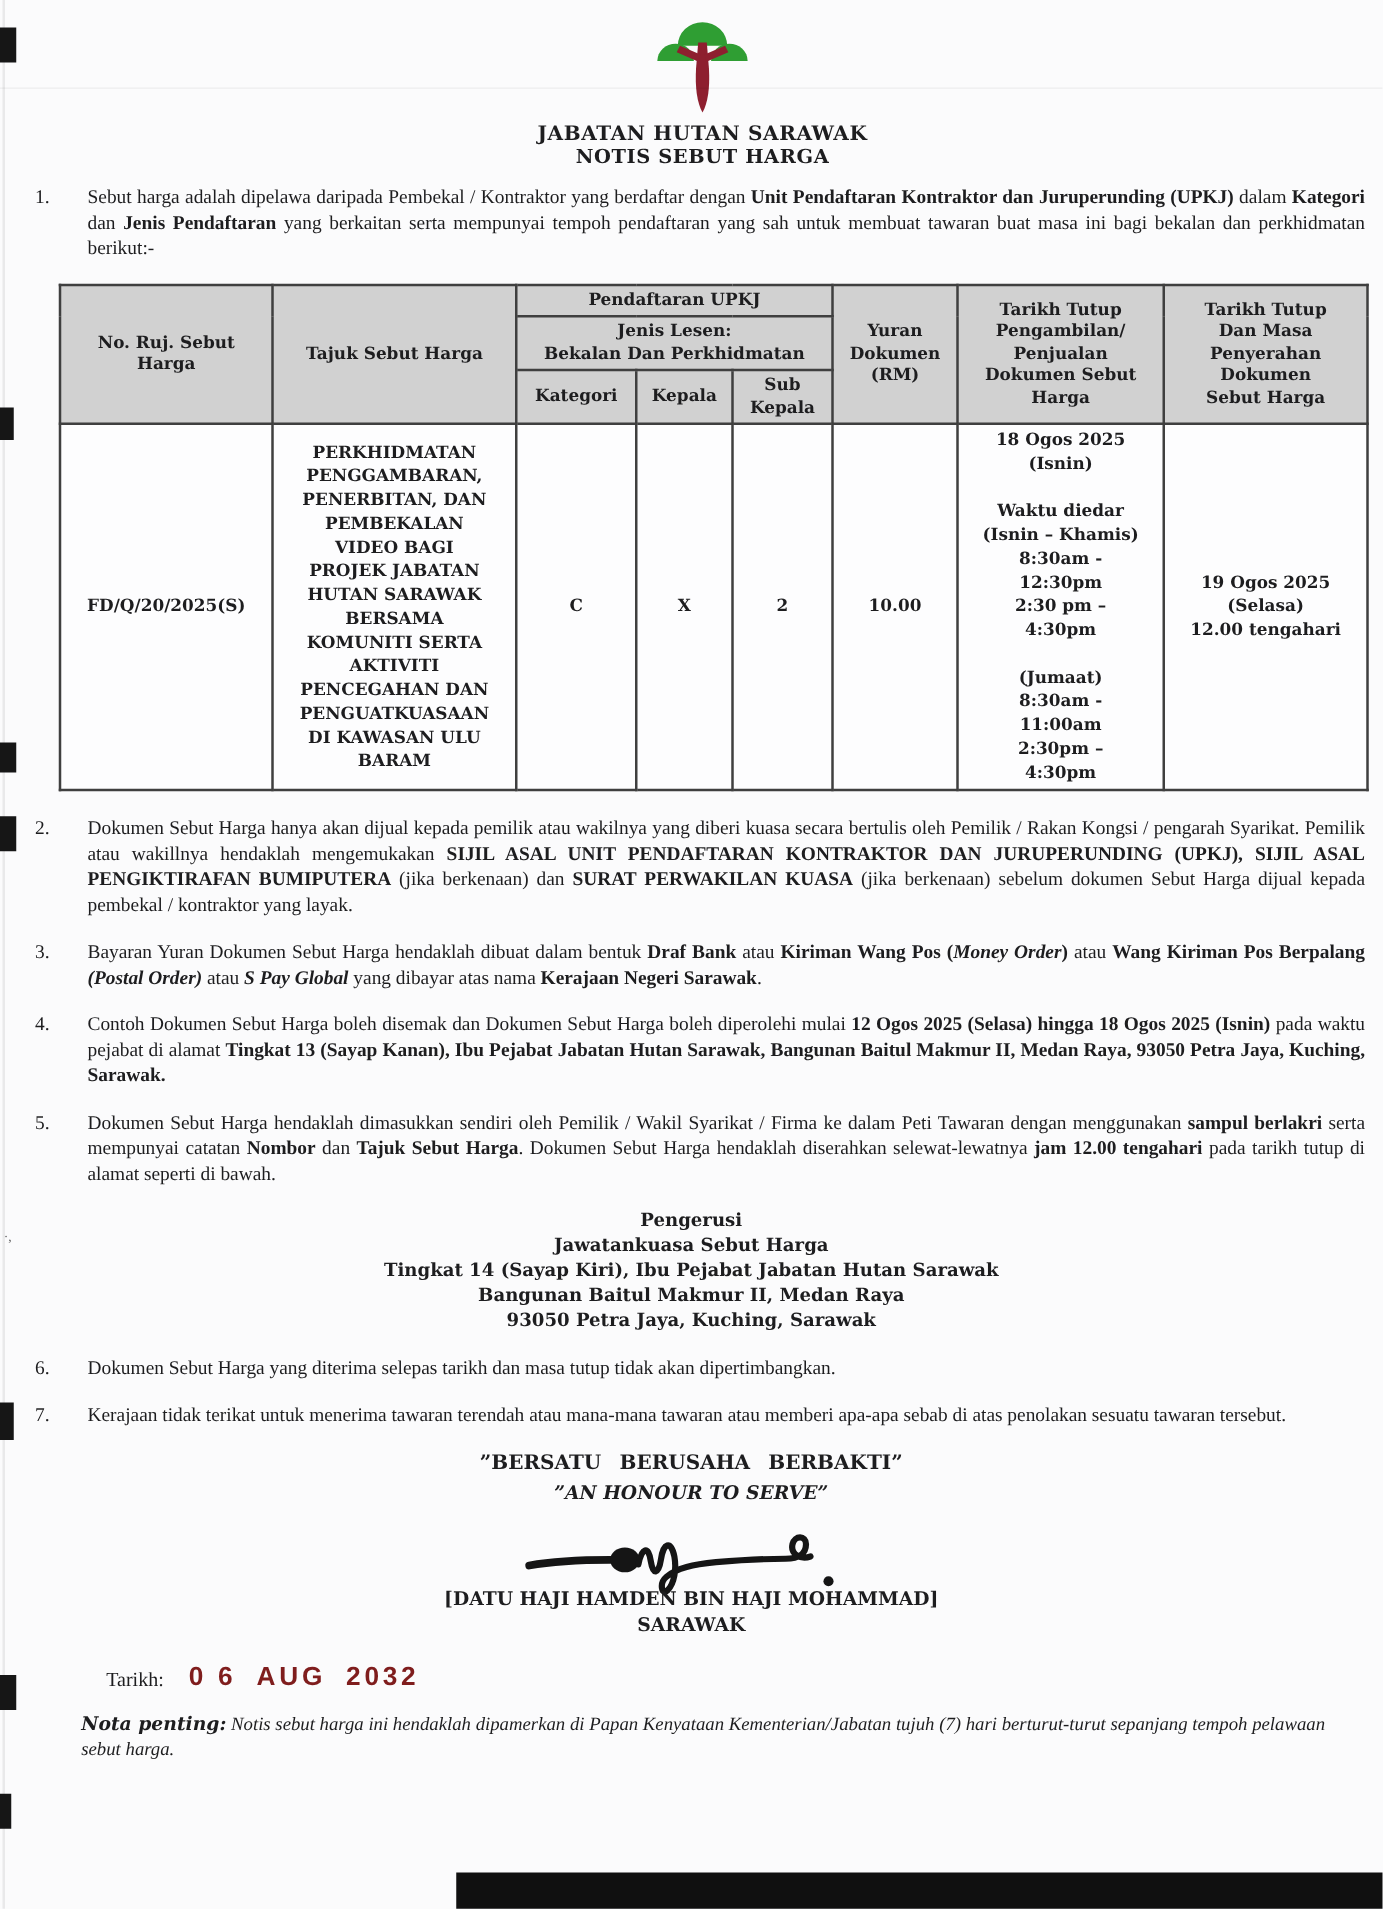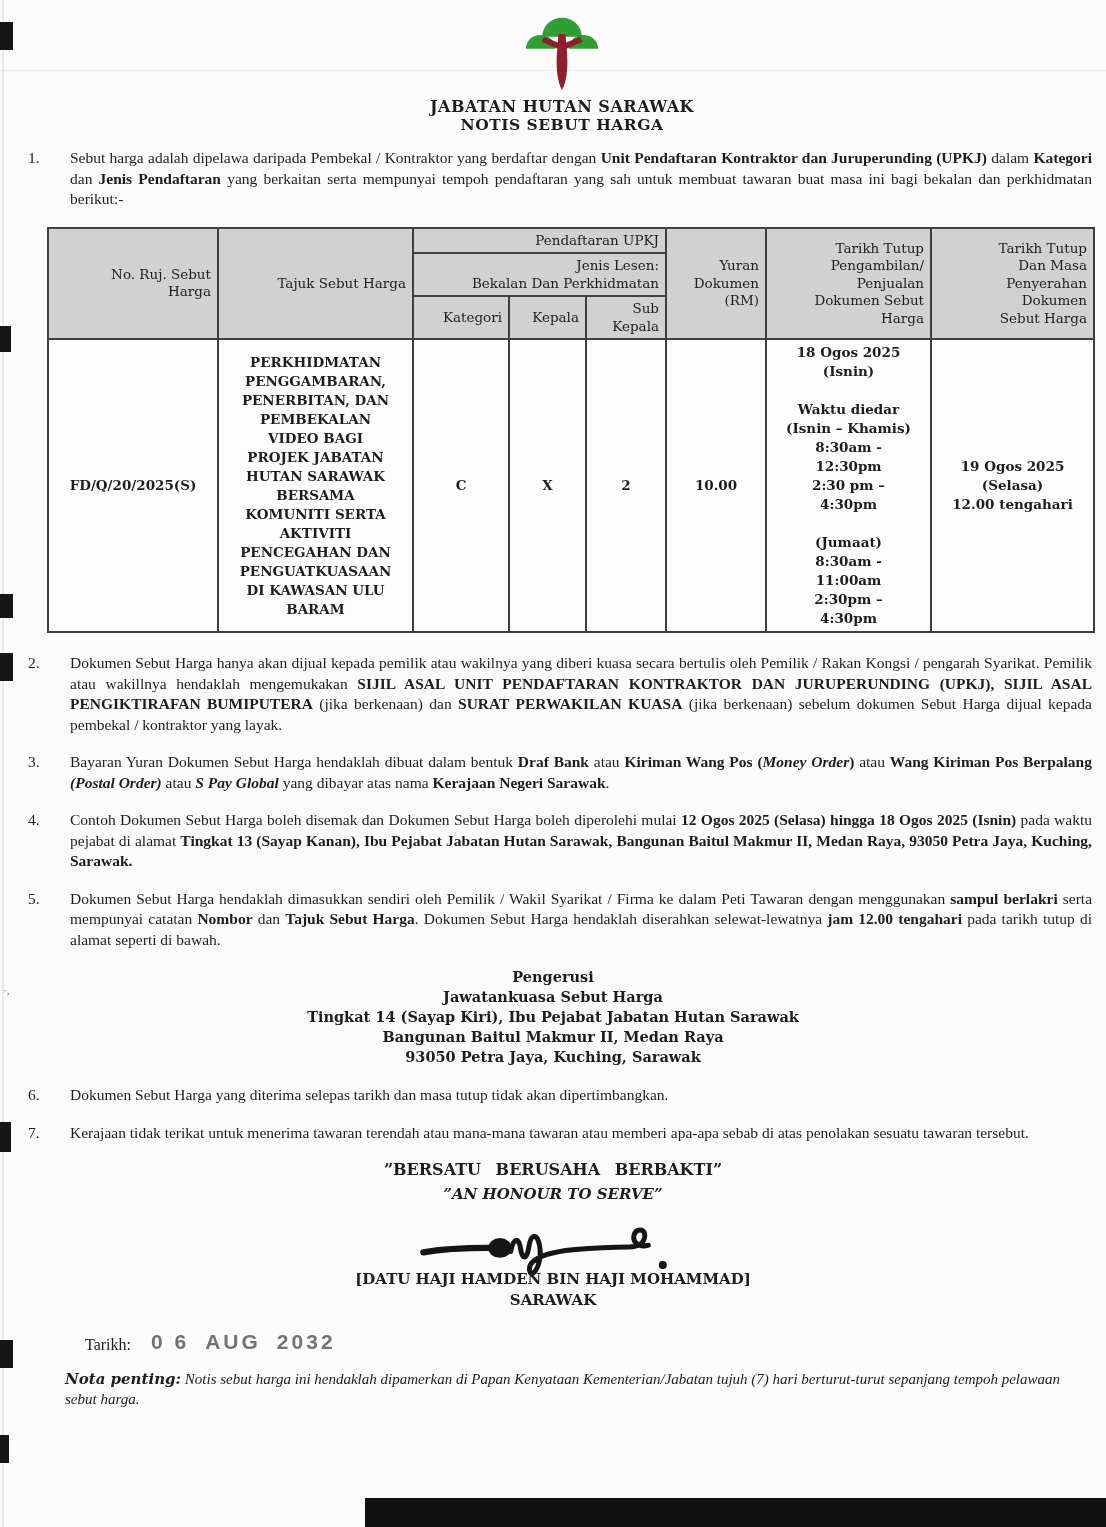--- a/index.html
+++ b/index.html
@@ -19,21 +19,21 @@
   .paras{margin:14px 14px 0 28px;}
   .para{display:flex;margin-bottom:17px;}
   .para-num{flex:0 0 42px;font-size:15.5px;padding-top:1px;}
   .para-body{flex:1;font-size:15.5px;line-height:20.5px;text-align:justify;}
   .para-body .b{font-weight:bold;}
   .para-body .i{font-style:italic;}
   
   table.quote{border-collapse:collapse;margin:6px 0 20px 47px;width:1046px;table-layout:fixed;
     font-family:"DejaVu Serif",serif;}
   table.quote th,table.quote td{border:2px solid #3f3f3f;padding:3px 6px;}
-  table.quote th{background:#d1d1d1;font-weight:normal;font-size:13.5px;line-height:17.5px;text-align:right;vertical-align:middle;white-space:pre-line;}
+  table.quote th{background:#d1d1d1;font-weight:bold;font-size:13.5px;line-height:17.5px;text-align:center;vertical-align:middle;white-space:pre-line;}
   table.quote td{background:#fdfdfe;font-weight:bold;font-size:13.5px;line-height:19px;text-align:center;vertical-align:middle;white-space:pre-line;}
   td.cell-tajuk{font-size:13.5px;line-height:19.5px;}
   td.cell-no-ruj{font-size:14.5px;}
   col.c1{width:170px}col.c2{width:195px}col.c3{width:96px}col.c4{width:77px}
   col.c5{width:80px}col.c6{width:100px}col.c7{width:165px}col.c8{width:163px}
   
   .address-block{text-align:center;font-family:"DejaVu Serif",serif;font-weight:bold;font-size:14.5px;line-height:20px;margin:2px 0 18px 0;}
   .motto-1{text-align:center;font-family:"DejaVu Serif",serif;font-weight:bold;font-size:16px;word-spacing:9px;margin-top:14px;}
   .motto-2{text-align:center;font-family:"DejaVu Serif",serif;font-weight:bold;font-style:italic;font-size:15px;margin-top:6px;}
   .sig-wrap{text-align:center;margin-top:8px;height:58px;}
@@ -218,21 +218,21 @@
     </svg>
   </div>
 
   <div class="signatory">
     <div>[DATU HAJI HAMDEN BIN HAJI MOHAMMAD]</div>
     <div>SARAWAK</div>
   </div>
 
   <div class="date-row">
     <span class="date-label">Tarikh:</span>
-    <span class="date-stamp" style="color: #737373;">
+    <span class="date-stamp" style="color: #7f1d1d;">
         <span>0 6</span>
         <span>AUG</span>
         <span>2032</span>
       </span>
   </div>
 
   <div class="nota">
     <span class="lead">Nota penting:</span><span class="txt"> Notis sebut harga ini hendaklah dipamerkan di Papan Kenyataan Kementerian/Jabatan tujuh (7) hari berturut-turut sepanjang tempoh pelawaan sebut harga.</span>
   </div>
 

